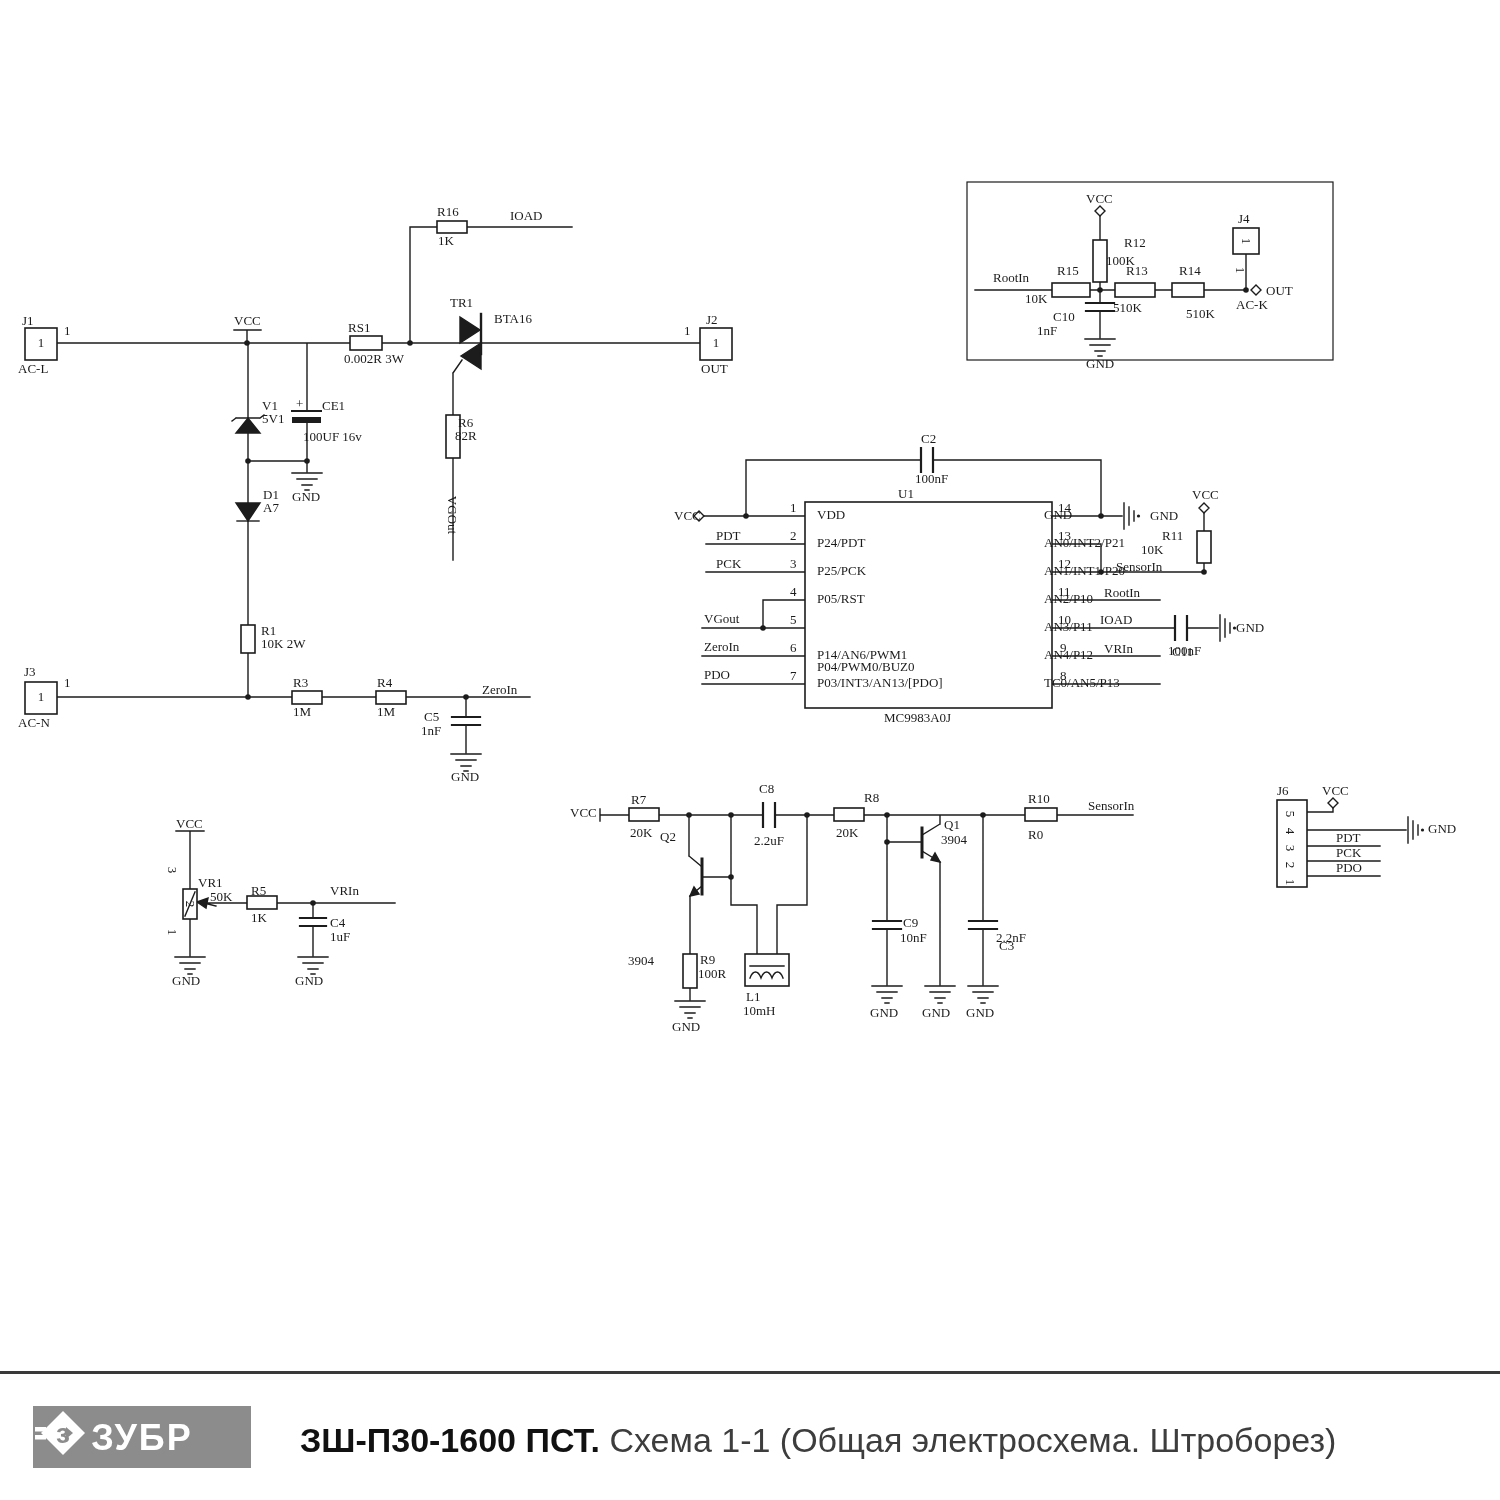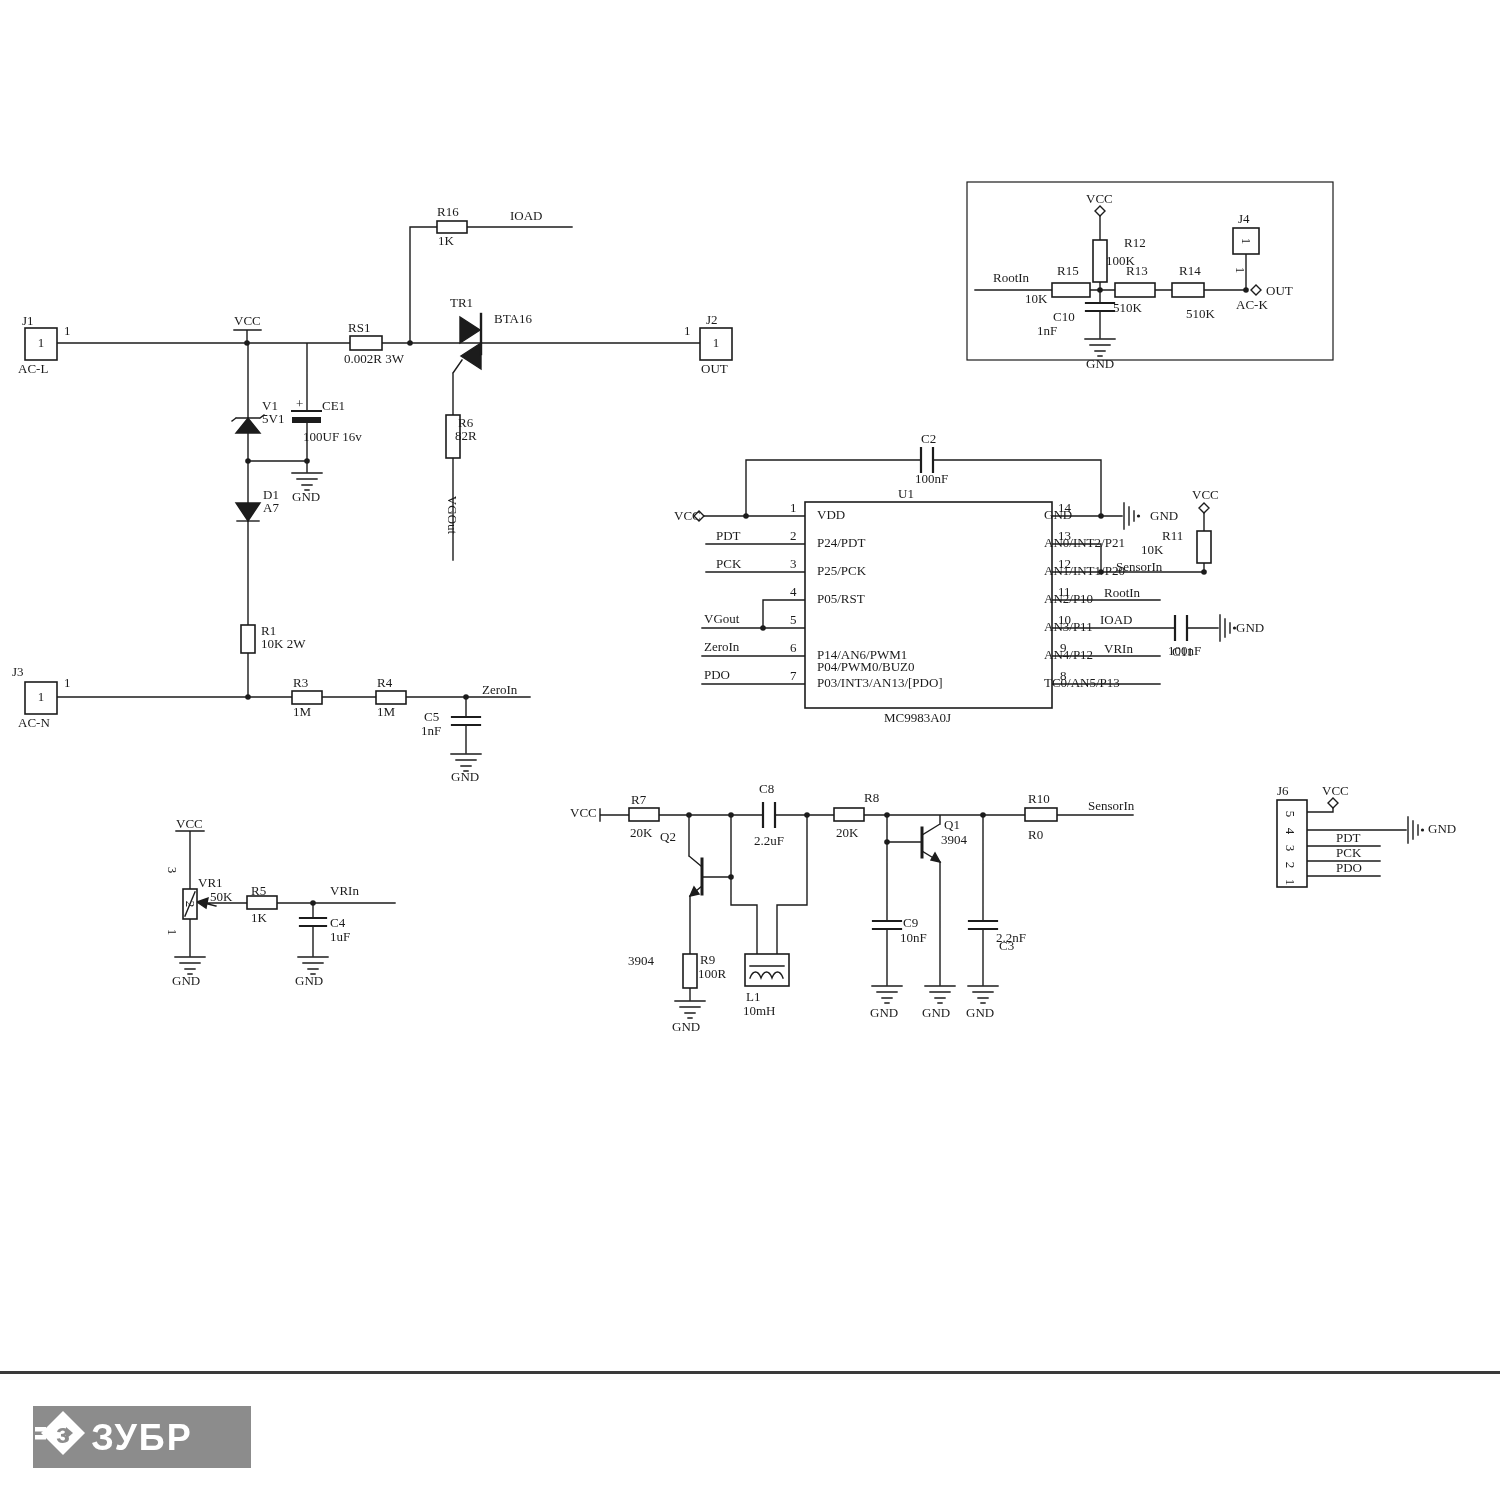--- a/index.html
+++ b/index.html
@@ -194,21 +194,21 @@
       <span class="lbl" style="left: 322px; top: 399px;">CE1</span>
       <span class="lbl" style="left: 303px; top: 430px;">100UF 16v</span>
       <span class="lbl" style="left: 292px; top: 490px;">GND</span>
       <span class="lbl" style="left: 263px; top: 488px;">D1</span>
       <span class="lbl" style="left: 263px; top: 501px;">A7</span>
       <span class="lbl" style="left: 458px; top: 416px;">R6</span>
       <span class="lbl" style="left: 455px; top: 429px;">82R</span>
       <span class="lbl v" style="left: 452px; top: 515px;">VGOut</span>
       <span class="lbl" style="left: 261px; top: 624px;">R1</span>
       <span class="lbl" style="left: 261px; top: 637px;">10K 2W</span>
-      <span class="lbl" style="left: 12px; top: 665px;">J3</span>
+      <span class="lbl" style="left: 24px; top: 665px;">J3</span>
       <span class="lbl c" style="left: 41px; top: 690px;">1</span>
       <span class="lbl" style="left: 18px; top: 716px;">AC-N</span>
       <span class="lbl" style="left: 64px; top: 676px;">1</span>
       <span class="lbl" style="left: 293px; top: 676px;">R3</span>
       <span class="lbl" style="left: 293px; top: 705px;">1M</span>
       <span class="lbl" style="left: 377px; top: 676px;">R4</span>
       <span class="lbl" style="left: 377px; top: 705px;">1M</span>
       <span class="lbl" style="left: 482px; top: 683px;">ZeroIn</span>
       <span class="lbl" style="left: 424px; top: 710px;">C5</span>
       <span class="lbl" style="left: 421px; top: 724px;">1nF</span>
@@ -336,14 +336,18 @@
 <div class="logo">
   <svg width="54" height="54" viewBox="0 0 54 54">
     <rect x="2" y="21" width="11" height="4.5" fill="#ffffff"></rect>
     <rect x="2" y="29" width="11" height="4.5" fill="#ffffff"></rect>
     <polygon points="30,5 52,27 30,49 8,27" fill="#ffffff"></polygon>
     <text x="30" y="37" text-anchor="middle" font-family="Liberation Sans, sans-serif" font-size="28" font-weight="bold" fill="#8c8c8c">з</text>
     <polygon points="40,27 33,21 33,33" fill="#8c8c8c"></polygon>
   </svg>
   <span class="logo-text">ЗУБР</span>
 </div>
-
+<div class="title">
+  <span class="model">ЗШ-П30-1600 ПСТ.</span>
+  <span class="subtitle">Схема 1-1 (Общая электросхема. Штроборез)</span>
 </div>
 
+</div>
+
 </body></html>

